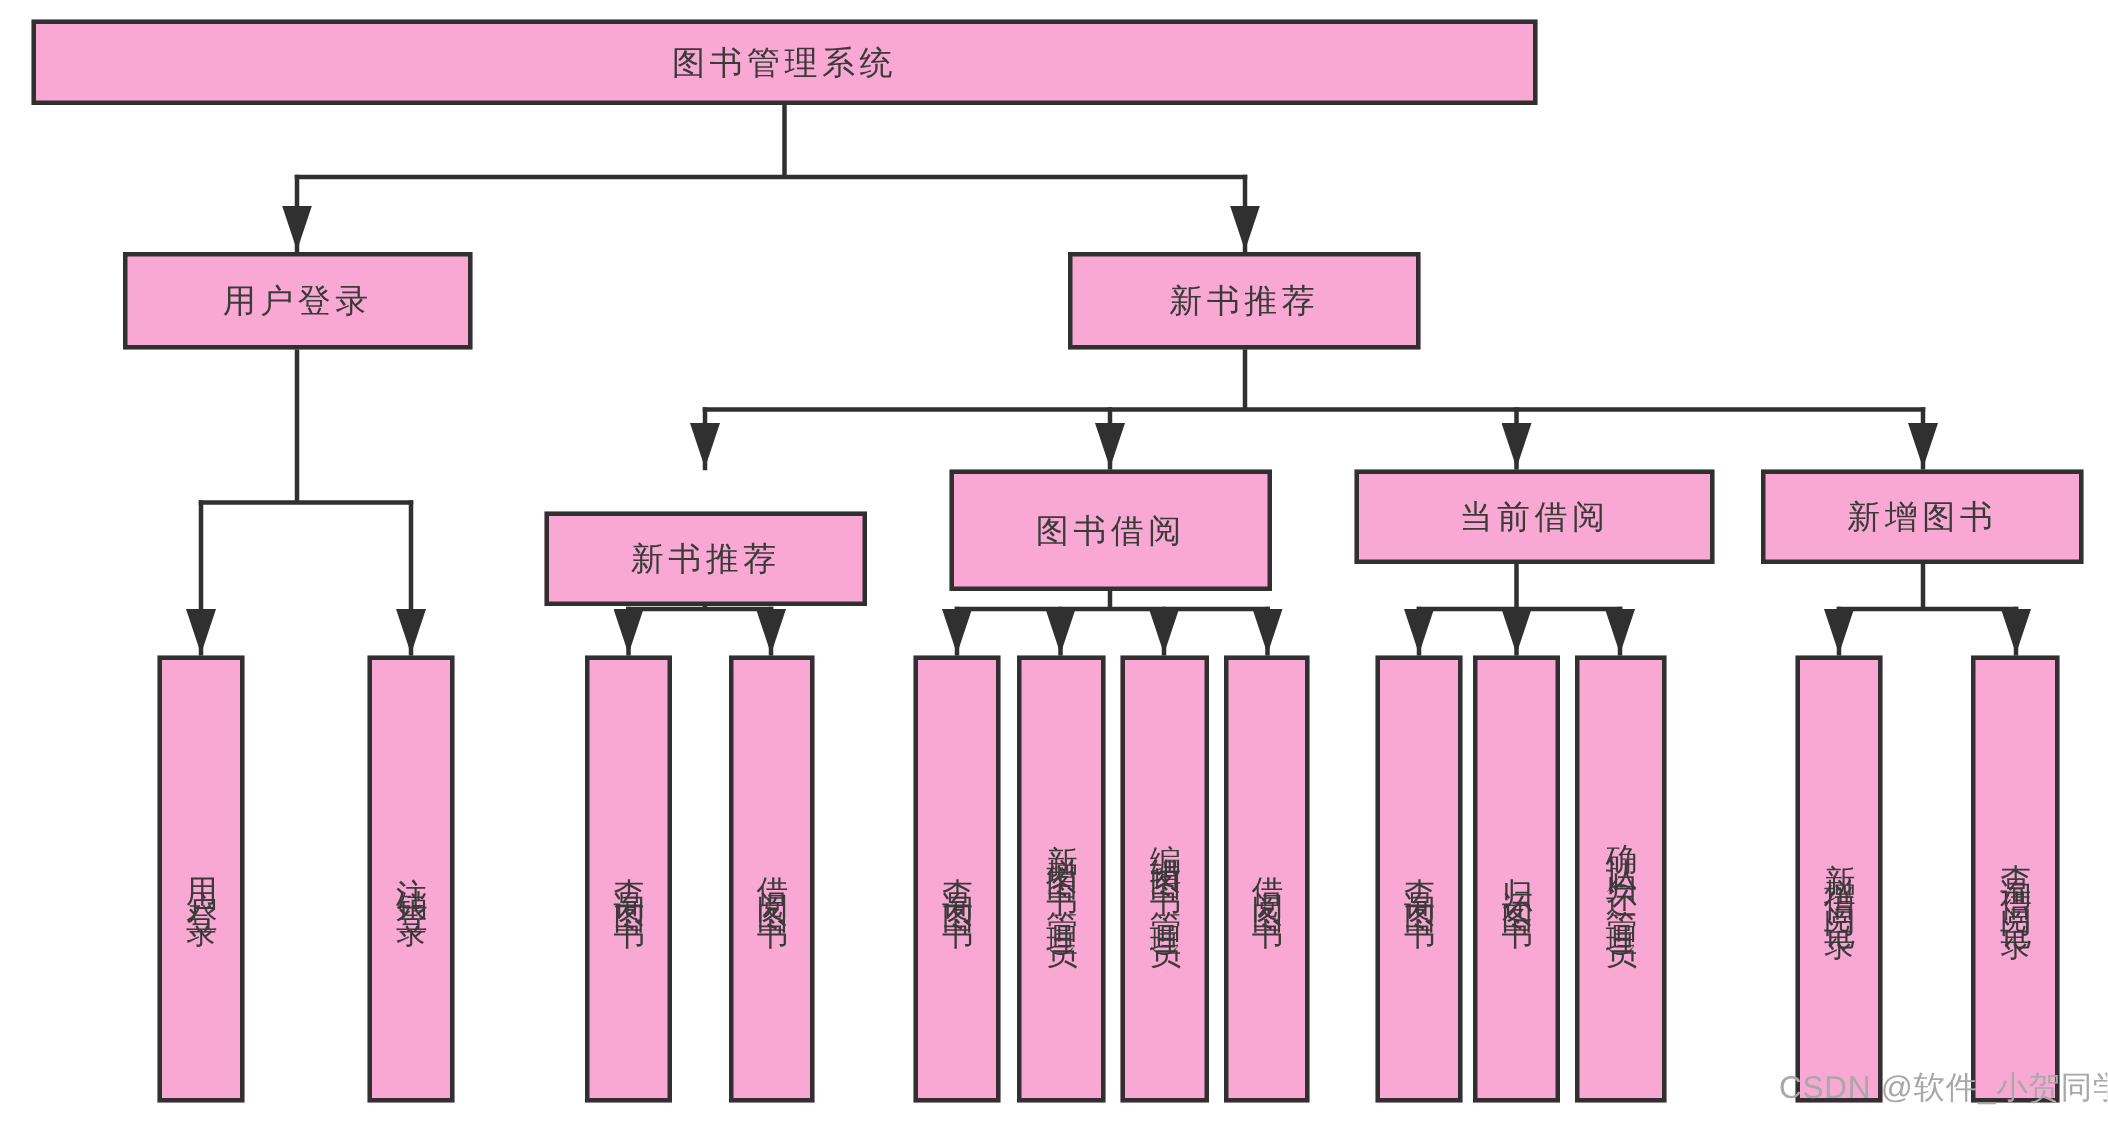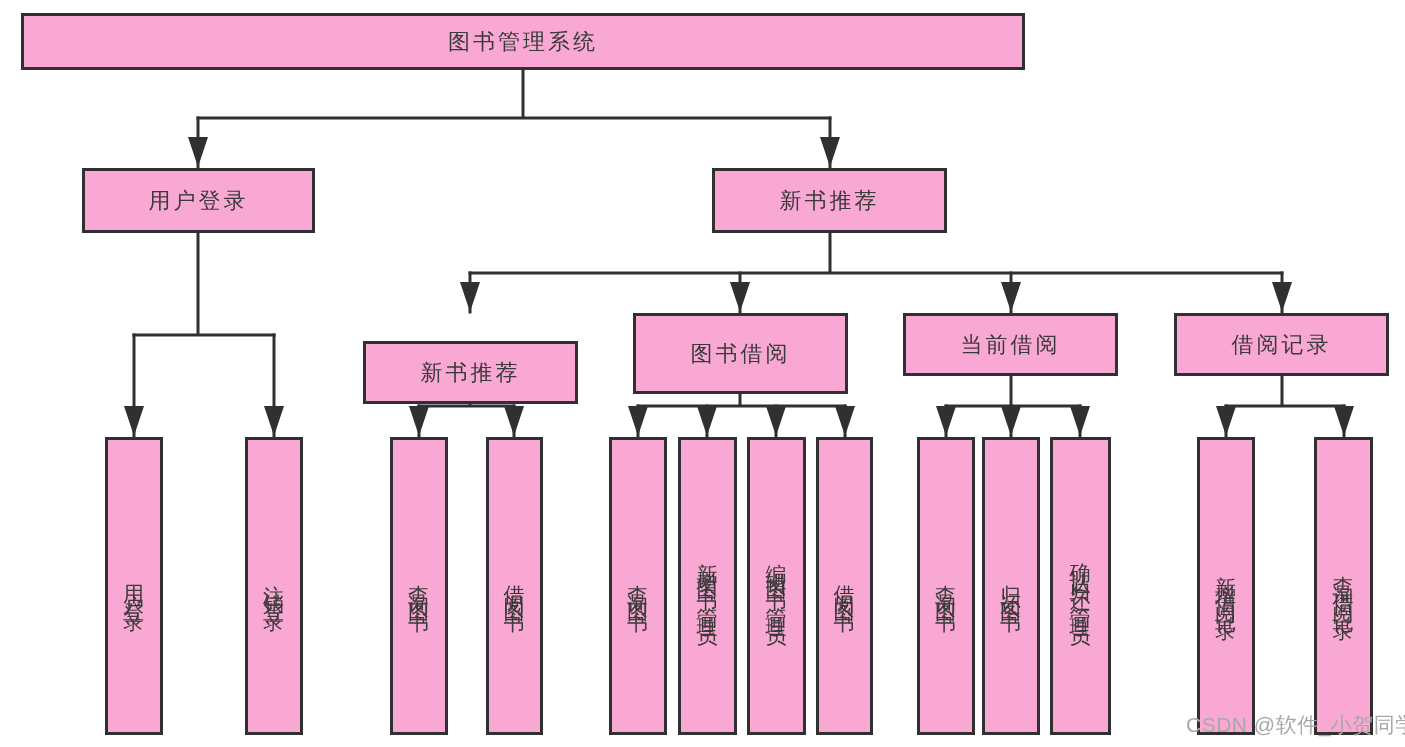--- a/index.html
+++ b/index.html
@@ -105,25 +105,25 @@
   <div class="node" style="left:712px; top:168px; width:235px; height:65px;">
     <span>新书推荐</span>
   </div>
 
   <div class="node" style="left:363px; top:313px; width:215px; height:63px;margin-top:28px;">
     <span>新书推荐</span>
   </div>
   <div class="node" style="left:633px; top:313px; width:215px; height:81px;">
     <span>图书借阅</span>
   </div>
-  <div class="node" style="left:903px; top:313px; width:215px; height:63px;">
+  <div class="node" style="left:903px; top:313px; width:240px; height:63px;">
     <span>当前借阅</span>
   </div>
   <div class="node" style="left:1174px; top:313px; width:215px; height:63px;">
-    <span>借阅记录</span>
+    <span>新增图书</span>
   </div>
 
   <div class="node vnode" style="left:105px; top:437px; width:58px; height:298px;">
     <span>用户登录</span>
   </div>
   <div class="node vnode" style="left:245px; top:437px; width:58px; height:298px;">
     <span>注销登录</span>
   </div>
 
   <div class="node vnode" style="left:390px; top:437px; width:58px; height:298px;">

